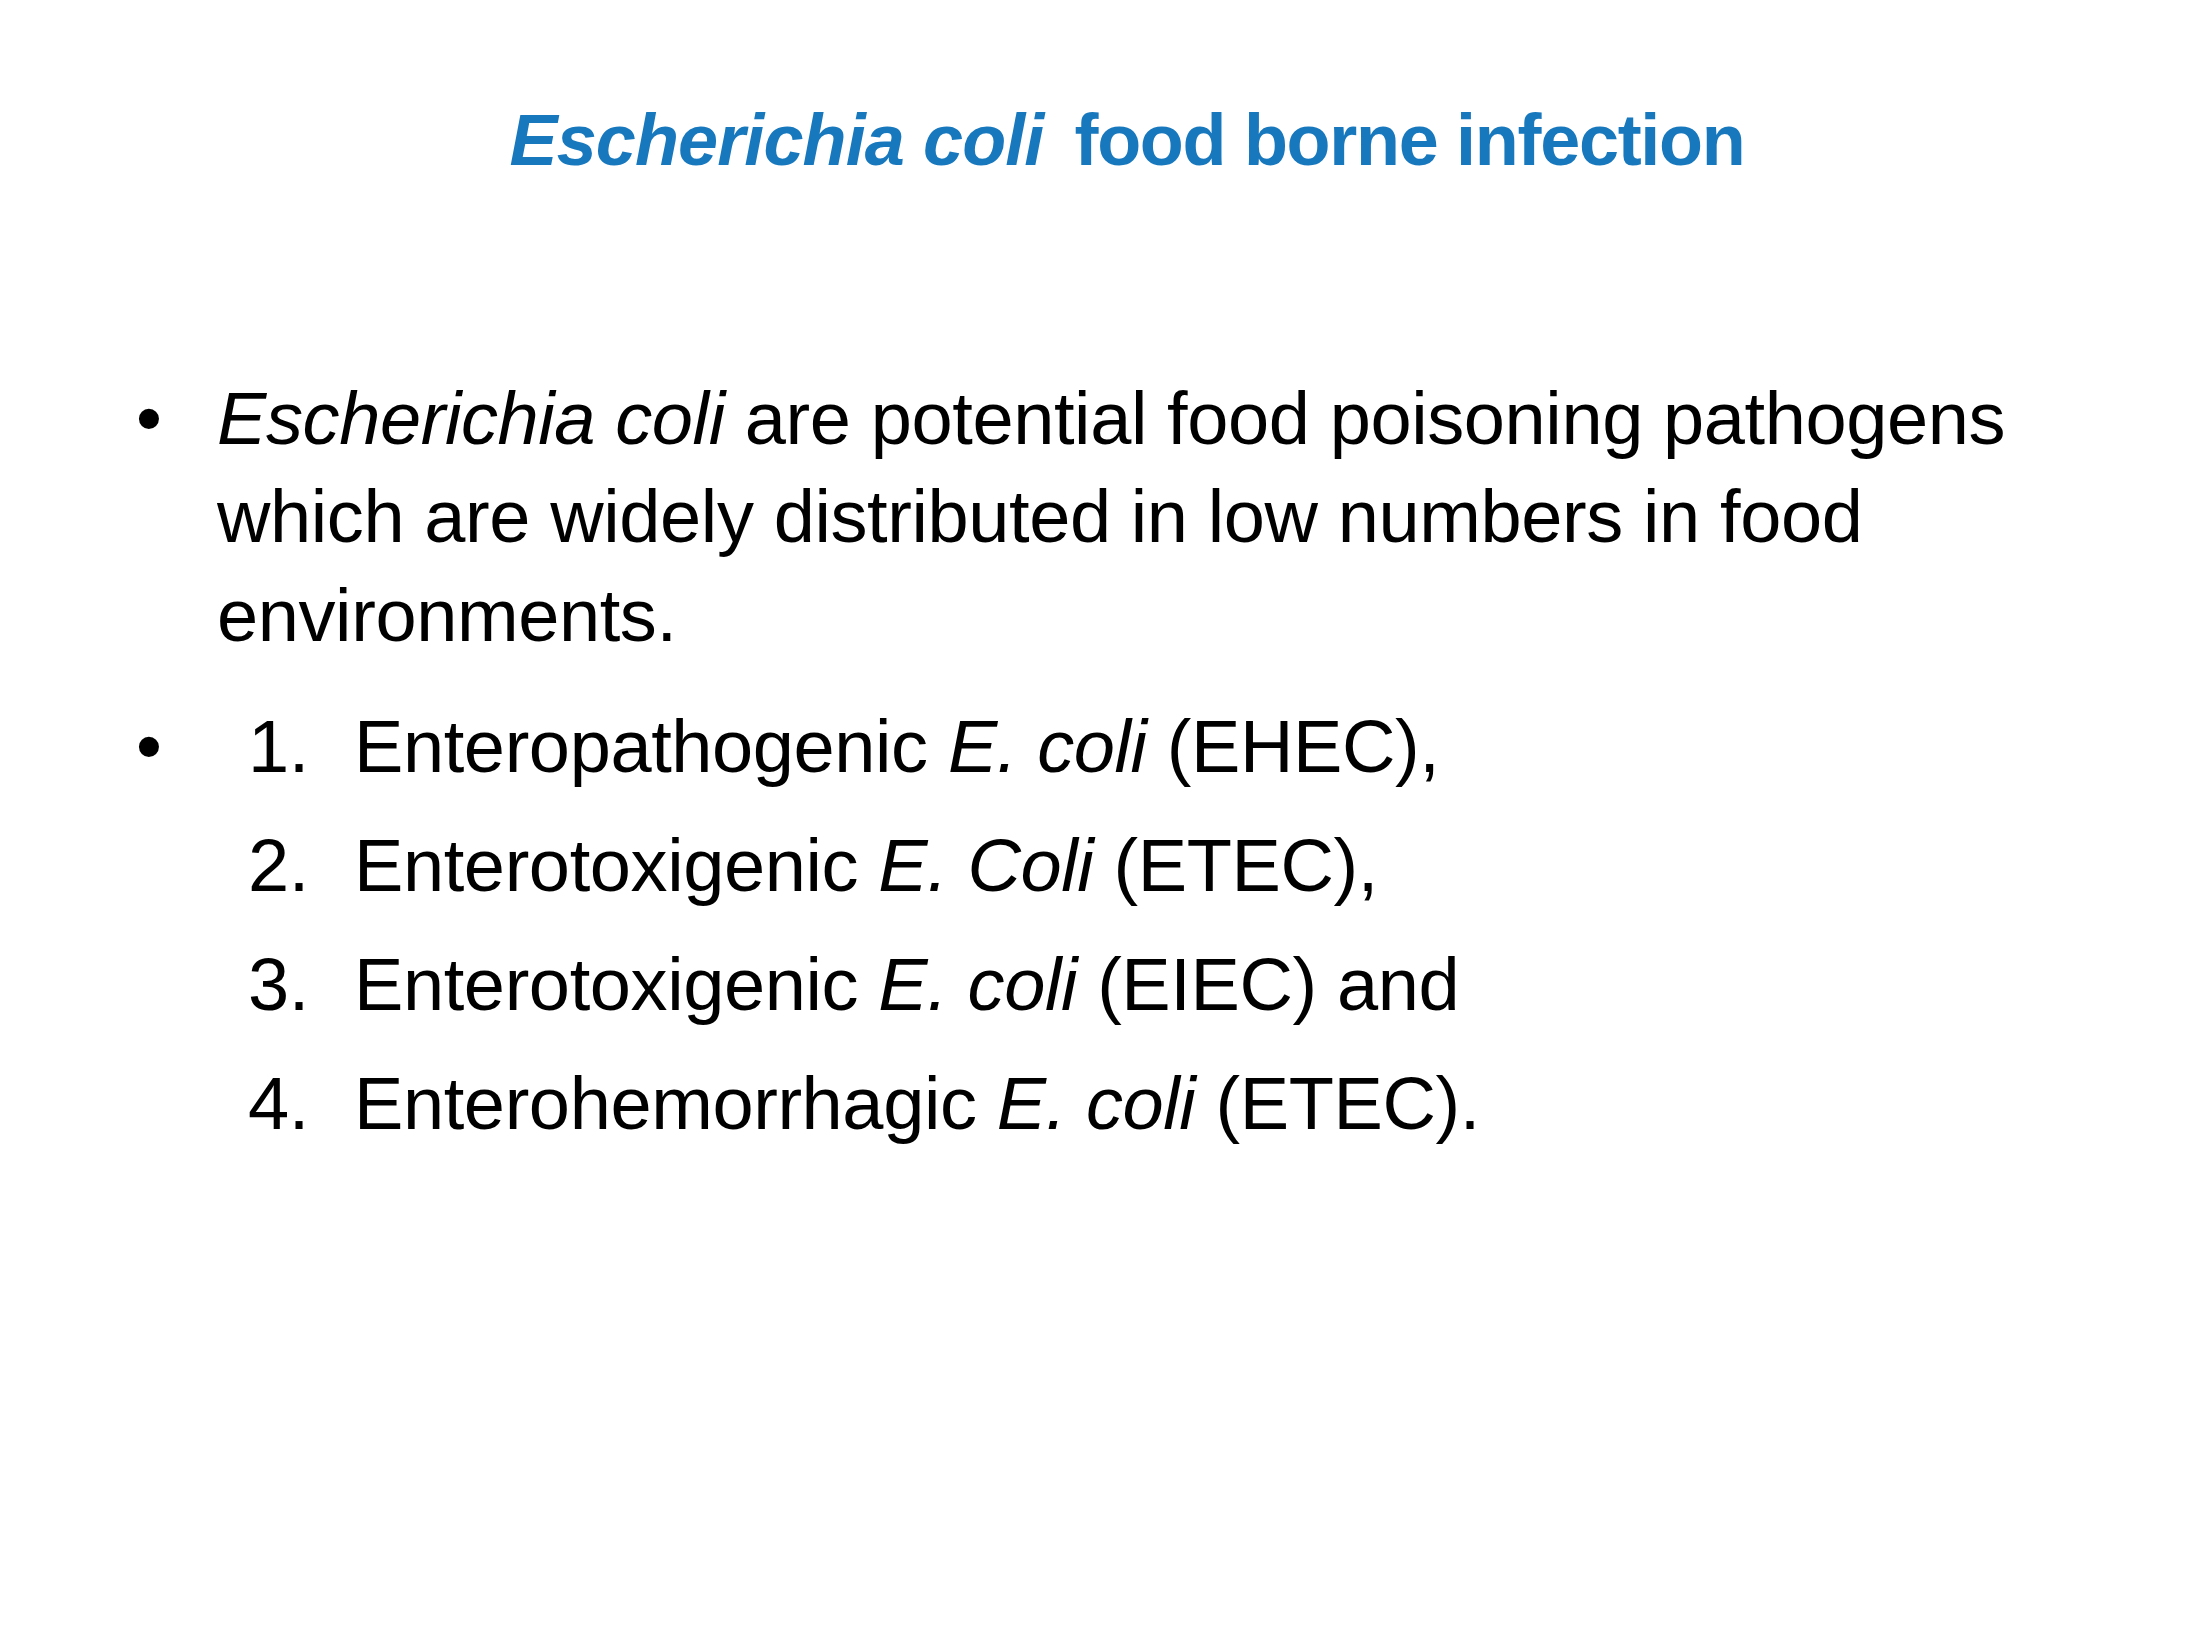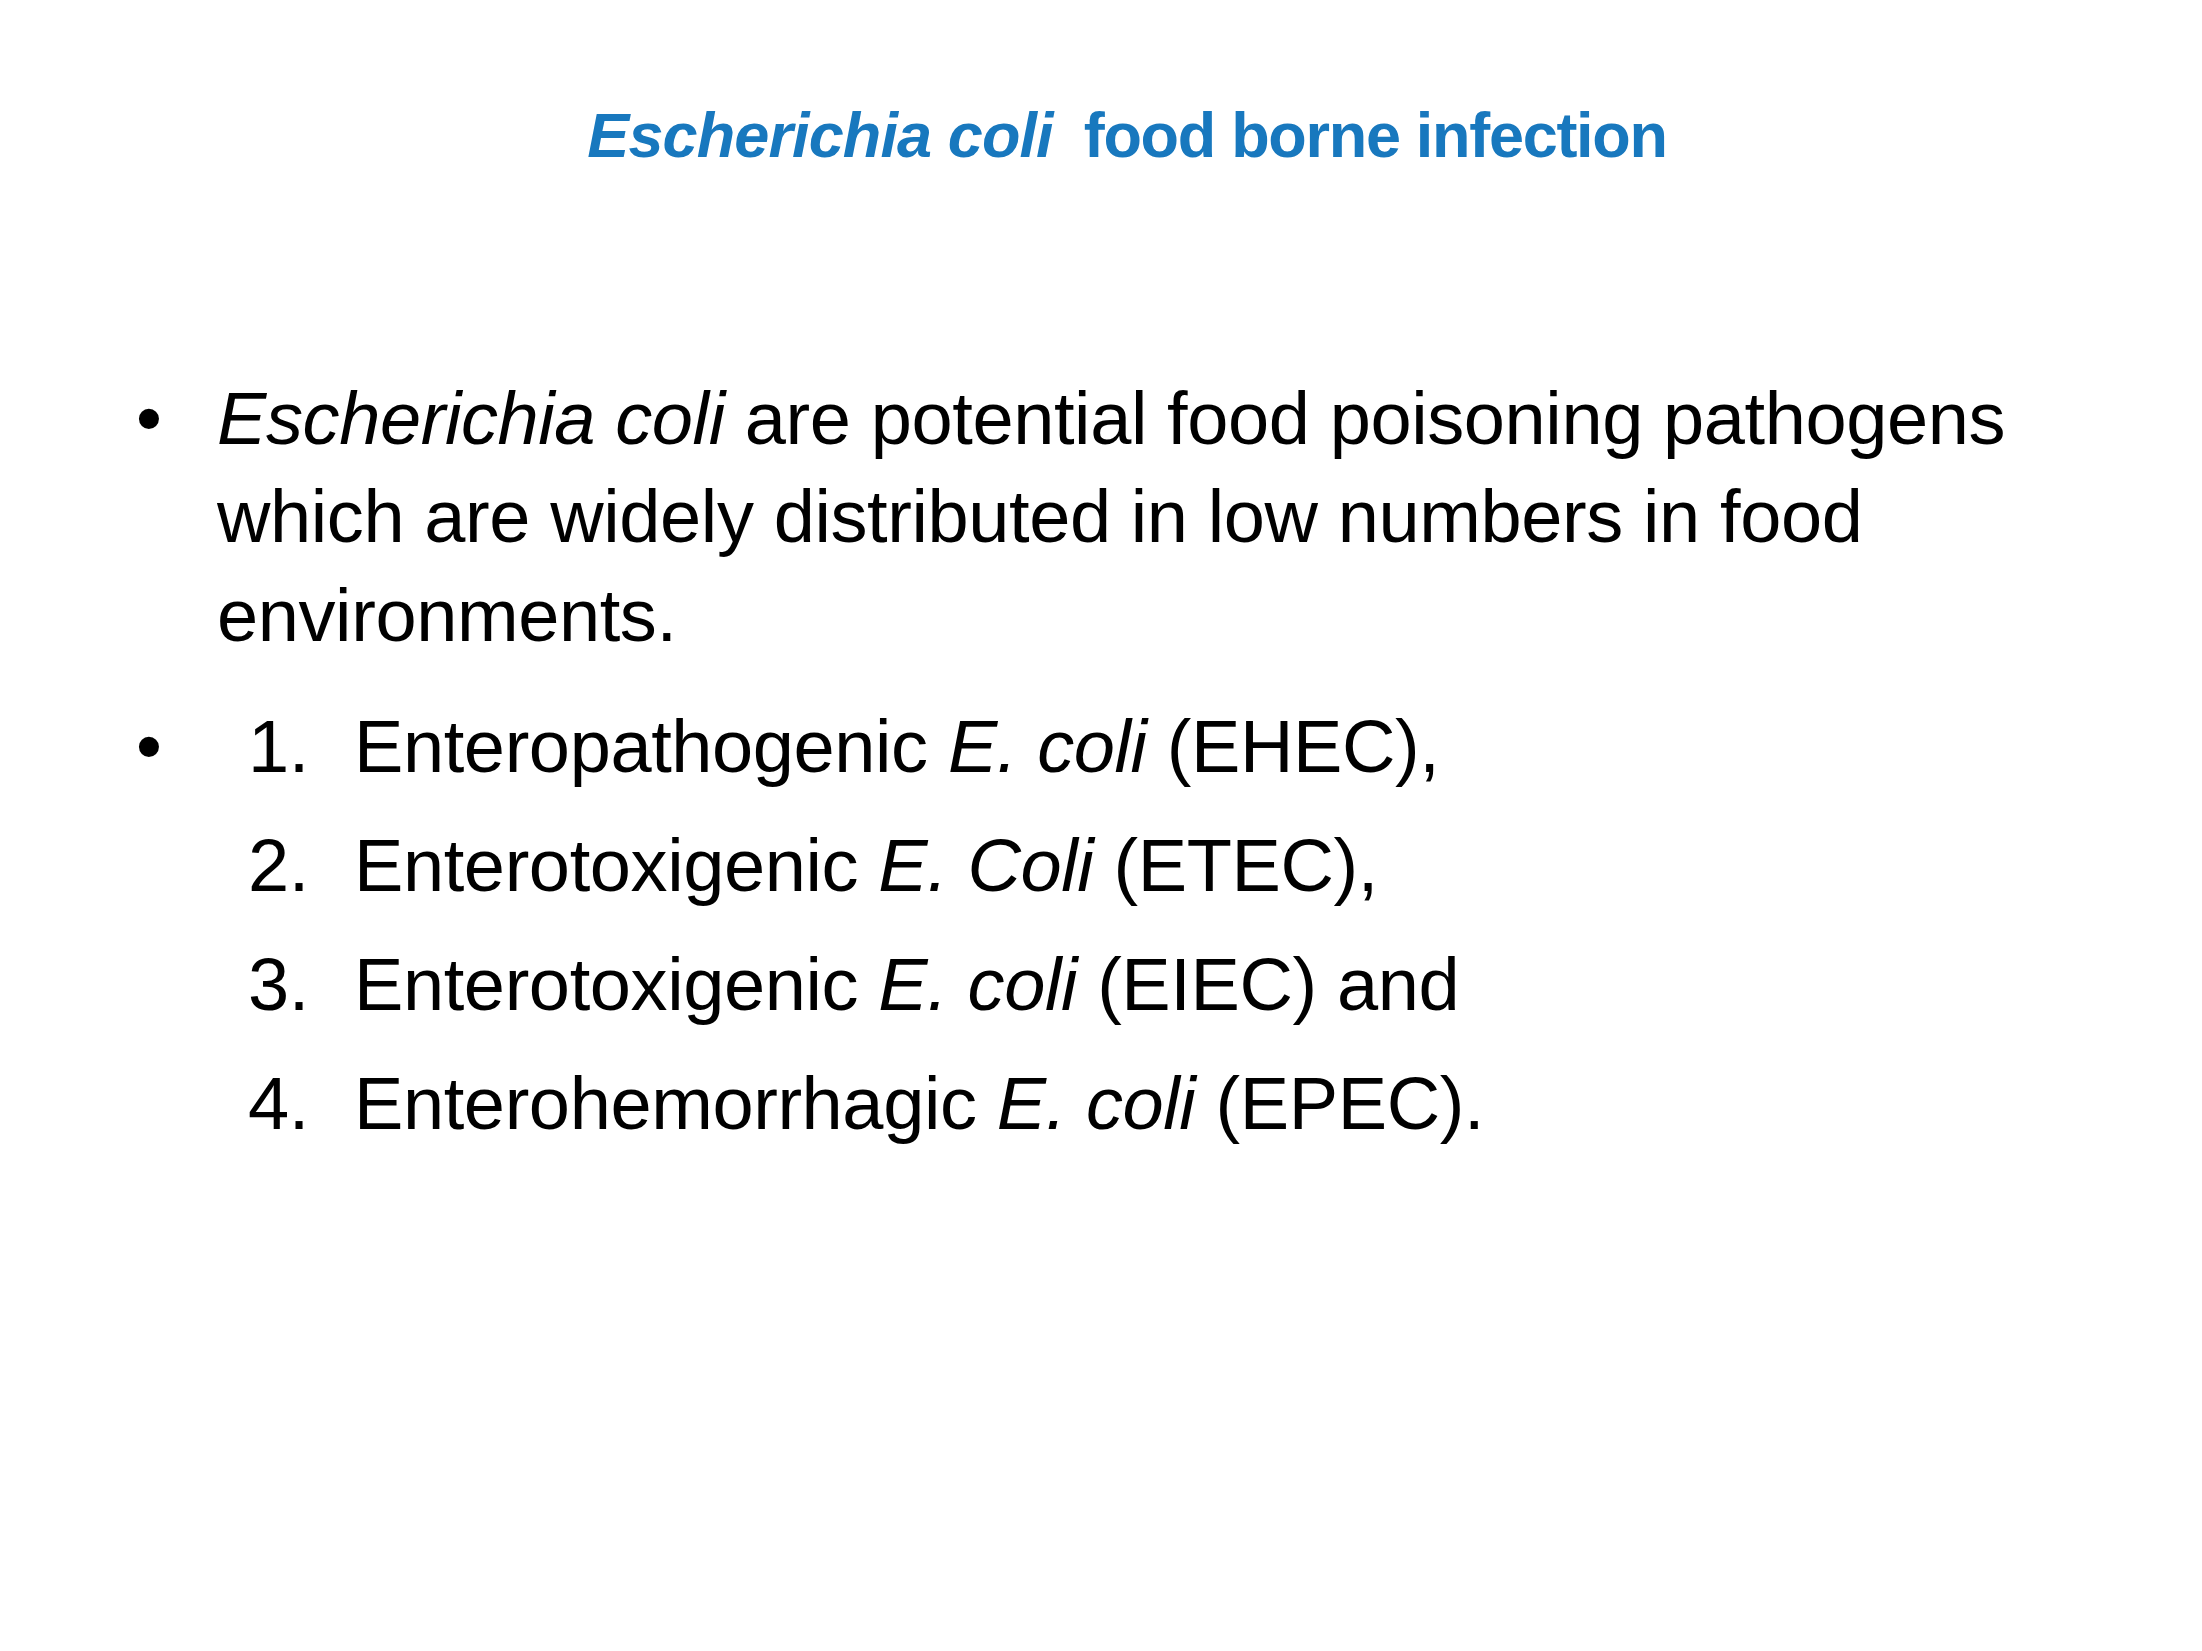--- a/index.html
+++ b/index.html
@@ -26,21 +26,21 @@
   .title-block {
     position: absolute;
     left: 155px;
     top: 102px;
     width: 1944px;
     text-align: center;
   }
   .slide-title {
     font-family: "Liberation Sans", "DejaVu Sans", sans-serif;
     font-weight: 700;
-    font-size: 63px;
+    font-size: 72px;
     line-height: 1.06;
     letter-spacing: -1.3px;
     color: #1878be;
     white-space: nowrap;
     display: inline-block;
   }
   .slide-title .sci {
     font-style: italic;
     letter-spacing: -0.9px;
   }
@@ -146,19 +146,19 @@
 
       <li class="num-row">
         <span class="num">2.</span><span>Enterotoxigenic </span><span class="sci">E. Coli</span><span> (ETEC),</span>
       </li>
 
       <li class="num-row">
         <span class="num">3.</span><span>Enterotoxigenic </span><span class="sci">E. coli</span><span> (EIEC) and</span>
       </li>
 
       <li class="num-row">
-        <span class="num">4.</span><span>Enterohemorrhagic </span><span class="sci">E. coli</span><span> (EPEC).</span>
+        <span class="num">4.</span><span>Enterohemorrhagic </span><span class="sci">E. coli</span><span> (ETEC).</span>
       </li>
 
     </ol>
   </div>
 </div>
 
 
 </body></html>

